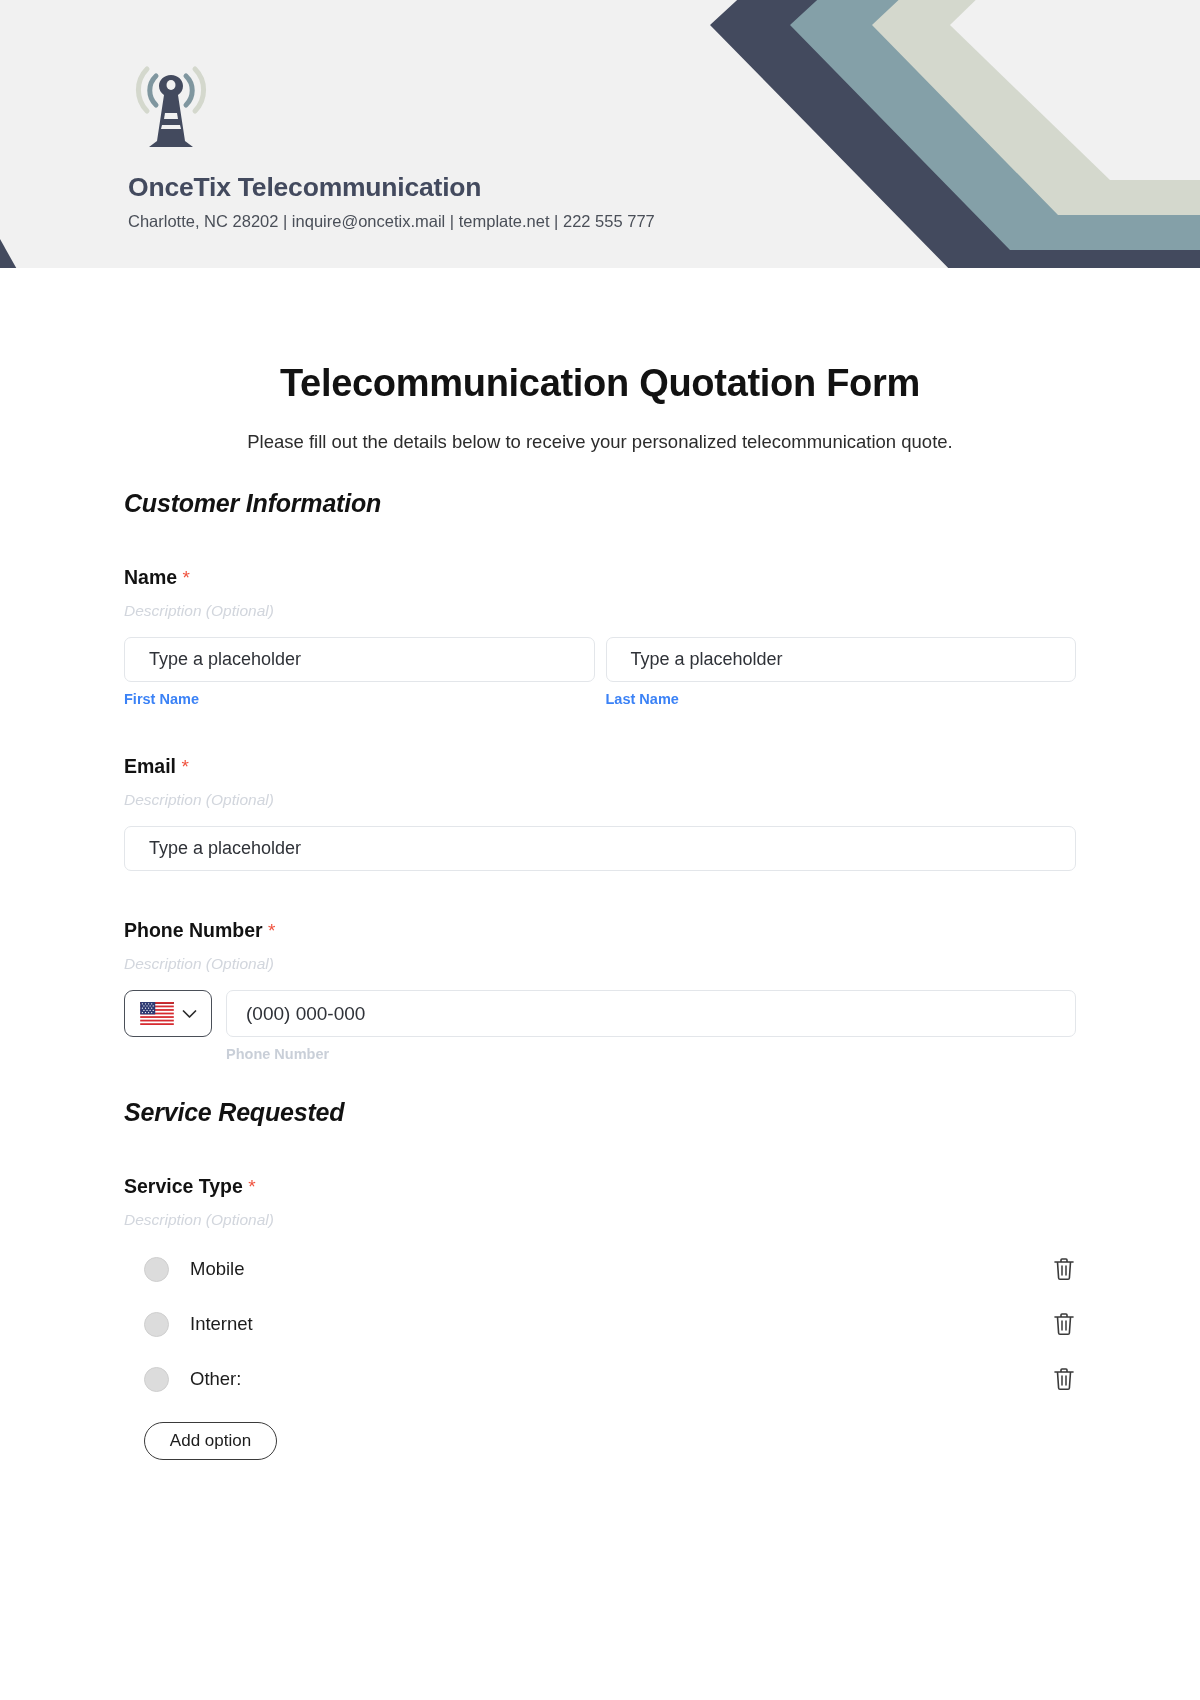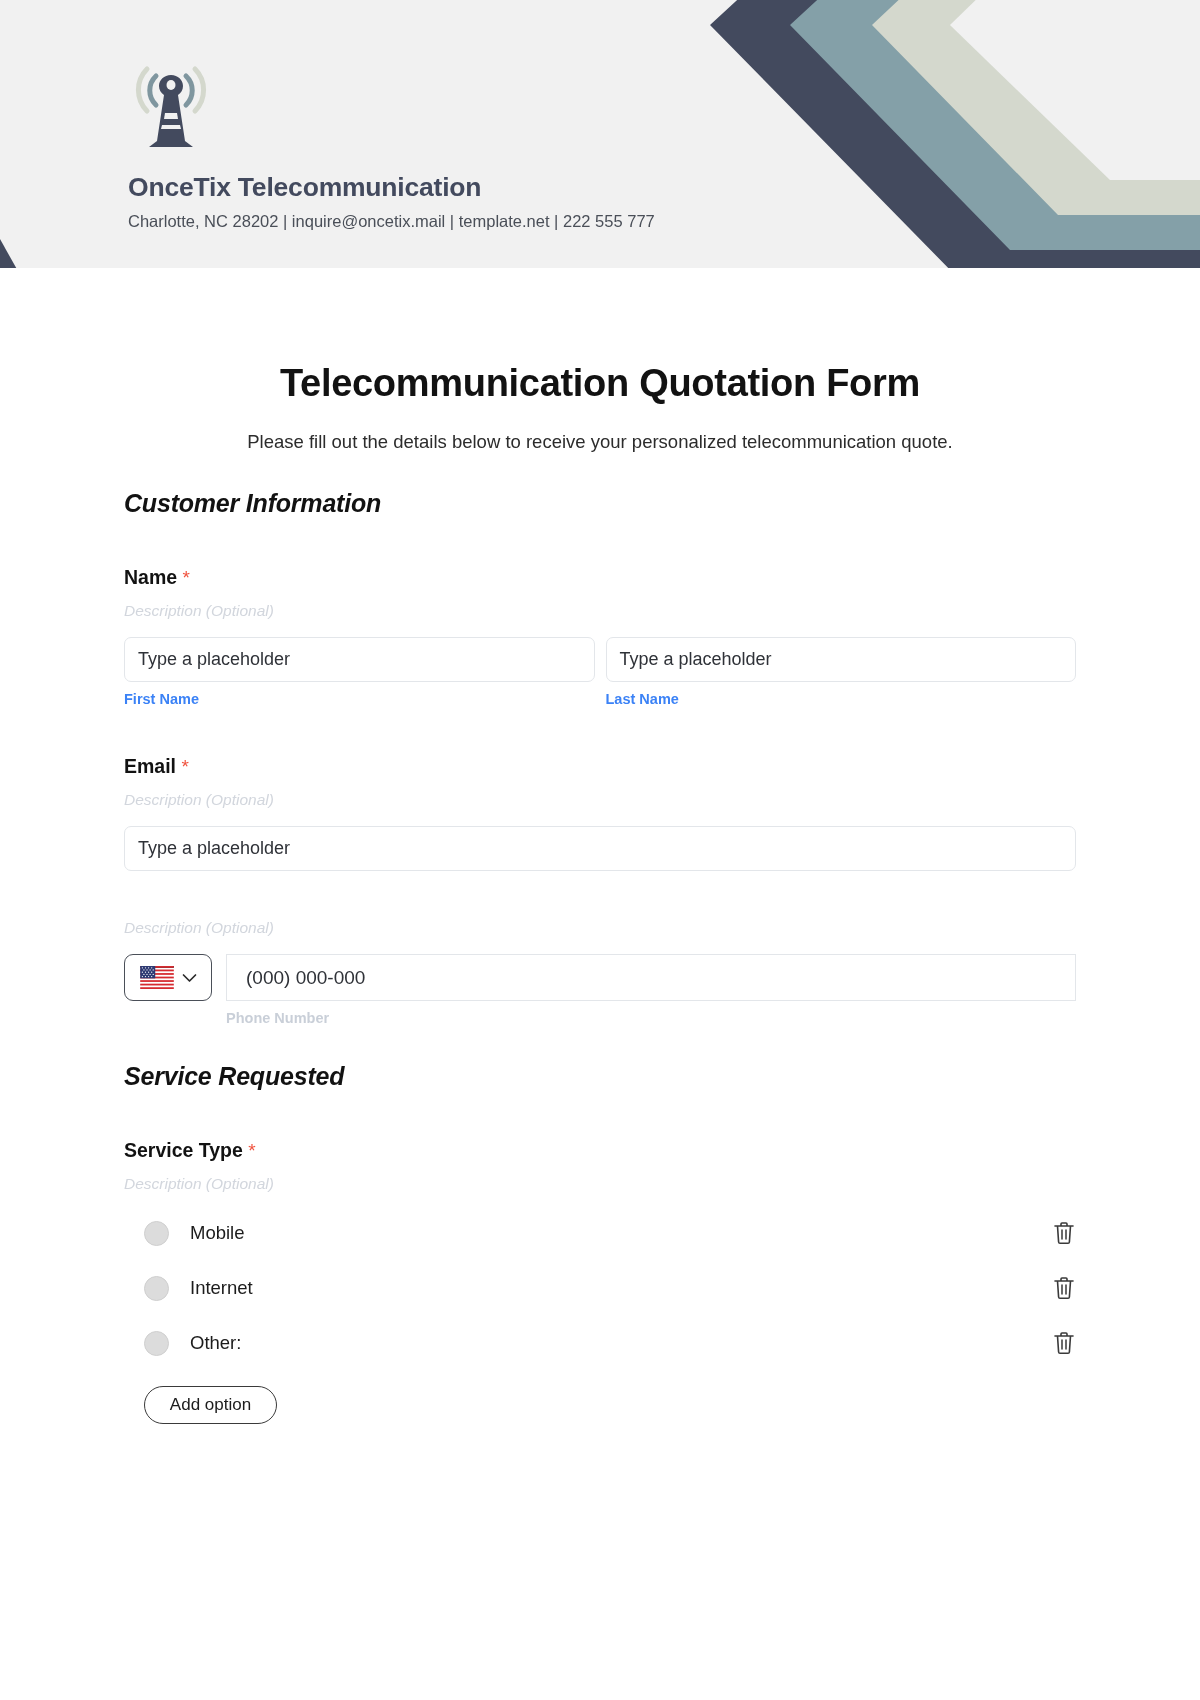--- a/index.html
+++ b/index.html
@@ -79,21 +79,21 @@
 
   .input-row { display: flex; gap: 11px; margin-top: 17px; }
   .text-input {
     flex: 1 1 0;
     height: 45px;
     border: 1px solid #e3e6ea;
     border-radius: 7px;
     background: #fff;
     display: flex;
     align-items: center;
-    padding: 0 13px;
+    padding: 0 24px;
     font-size: 18px;
     color: #2f3238;
   }
   .sub-label-row { display: flex; gap: 11px; margin-top: 9px; }
   .sub-label {
     flex: 1 1 0;
     font-size: 14.5px;
     font-weight: bold;
     color: #3b82f6;
   }
@@ -107,21 +107,21 @@
     display: flex;
     align-items: center;
     justify-content: center;
     gap: 8px;
   }
   .flag-img { width: 34px; height: 23px; display: block; }
   .phone-input {
     flex: 1 1 auto;
     height: 47px;
     border: 1px solid #e3e6ea;
-    border-radius: 0;
+    border-radius: 7px;
     background: #fff;
     display: flex;
     align-items: center;
     padding: 9px 19px;
     font-size: 19px;
     color: #2f3238;
   }
   .phone-sub { margin-top: 9px; margin-left: 102px; font-size: 14.5px; font-weight: bold; color: #c9cfd8; }
 
   .option-row {
@@ -232,20 +232,24 @@
         <span>Email</span>
         <span class="req-star">*</span>
       </div>
       <div class="field-desc">Description (Optional)</div>
       <div class="input-row">
         <div class="text-input">Type a placeholder</div>
       </div>
     </div>
 
     <div class="field">
+      <div class="field-label">
+        <span>Phone Number</span>
+        <span class="req-star">*</span>
+      </div>
       <div class="field-desc">Description (Optional)</div>
       <div class="phone-row">
         <div class="flag-select">
           <svg class="flag-img" viewBox="0 0 38 26">
             <rect width="38" height="26" fill="#ffffff"></rect>
             <g fill="#d4araw"></g>
             <rect y="0" width="38" height="2" fill="#d62b३0"></rect>
             <rect y="0" width="38" height="2" fill="#d62b30"></rect>
             <rect y="4" width="38" height="2" fill="#d62b30"></rect>
             <rect y="8" width="38" height="2" fill="#d62b30"></rect>

